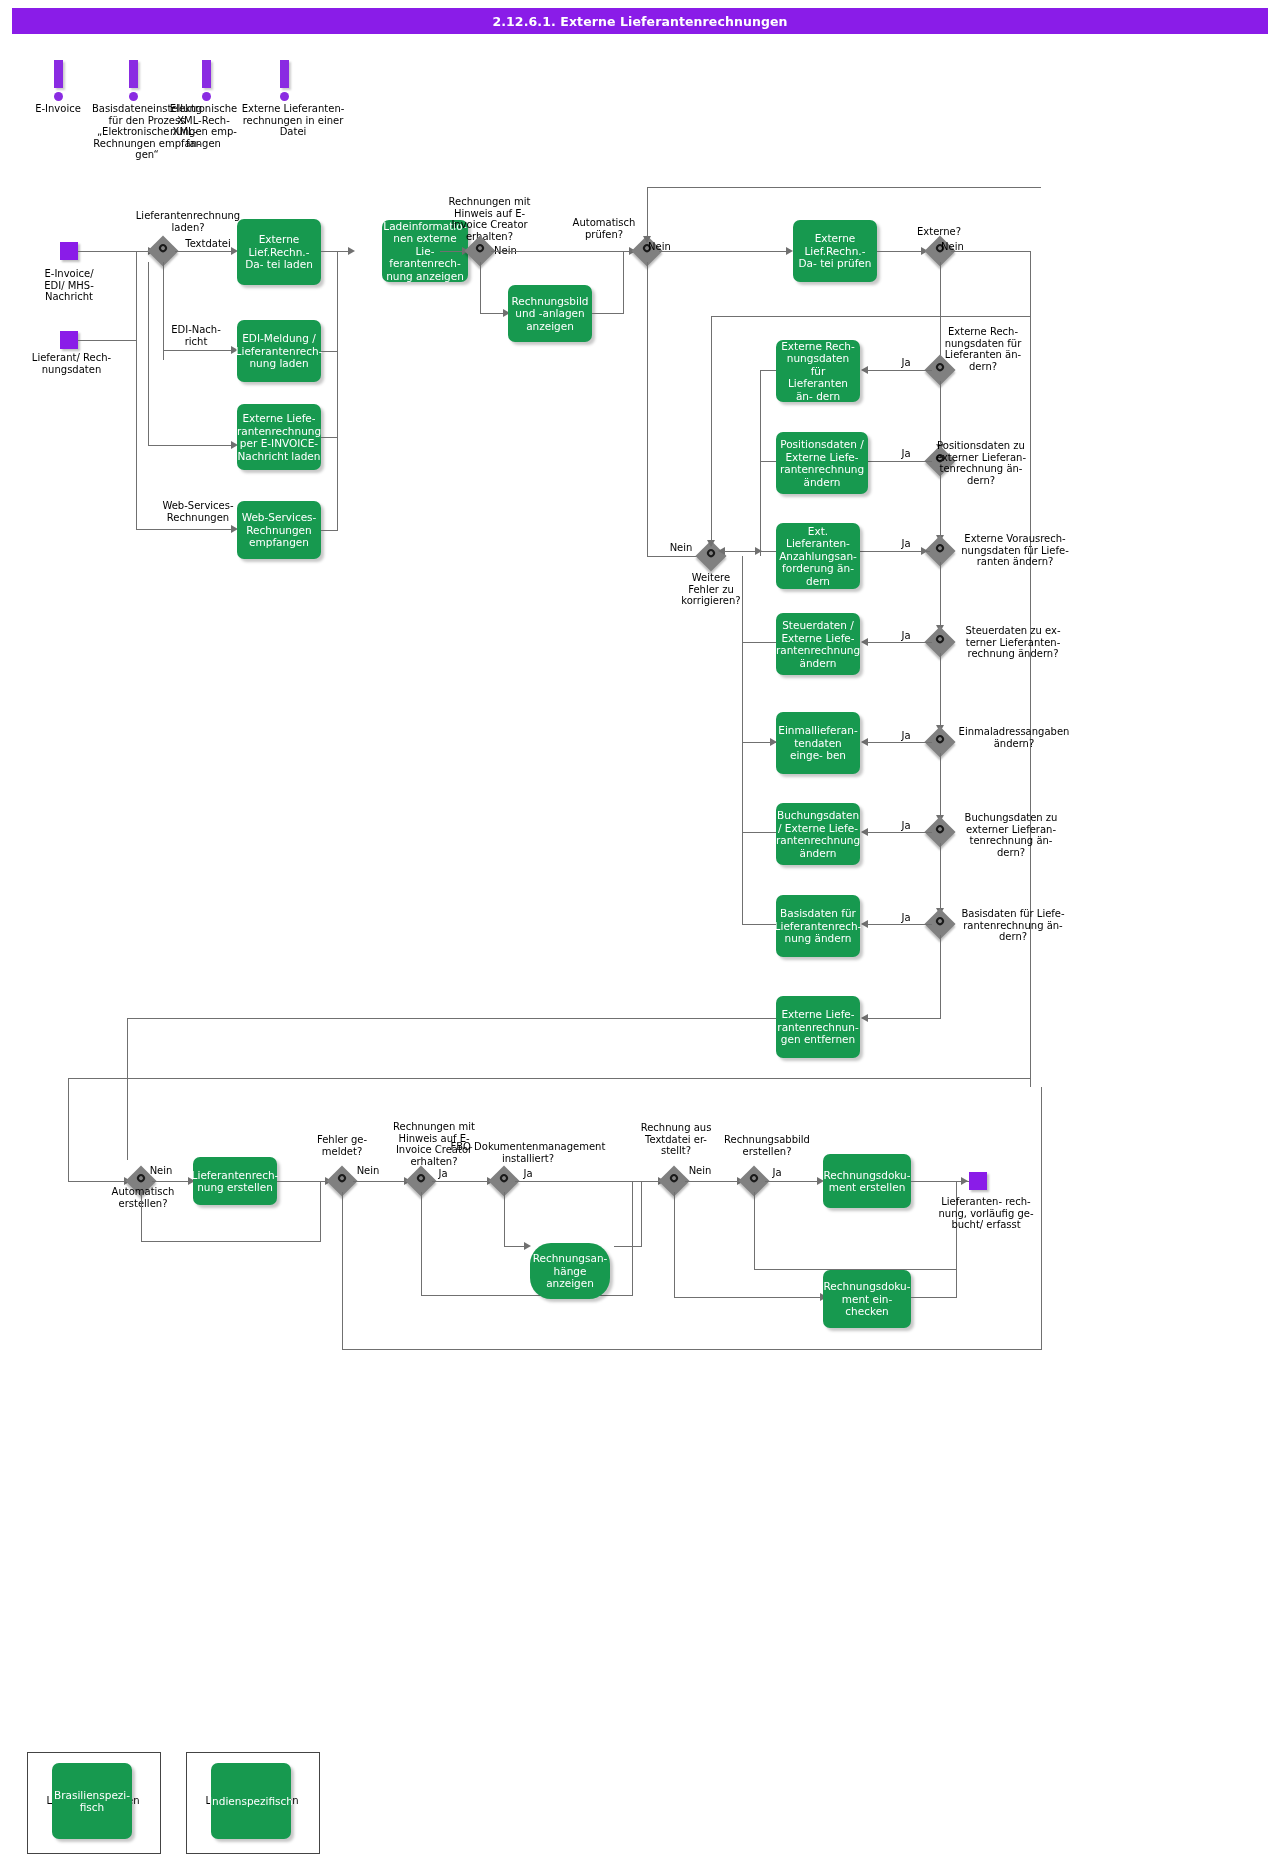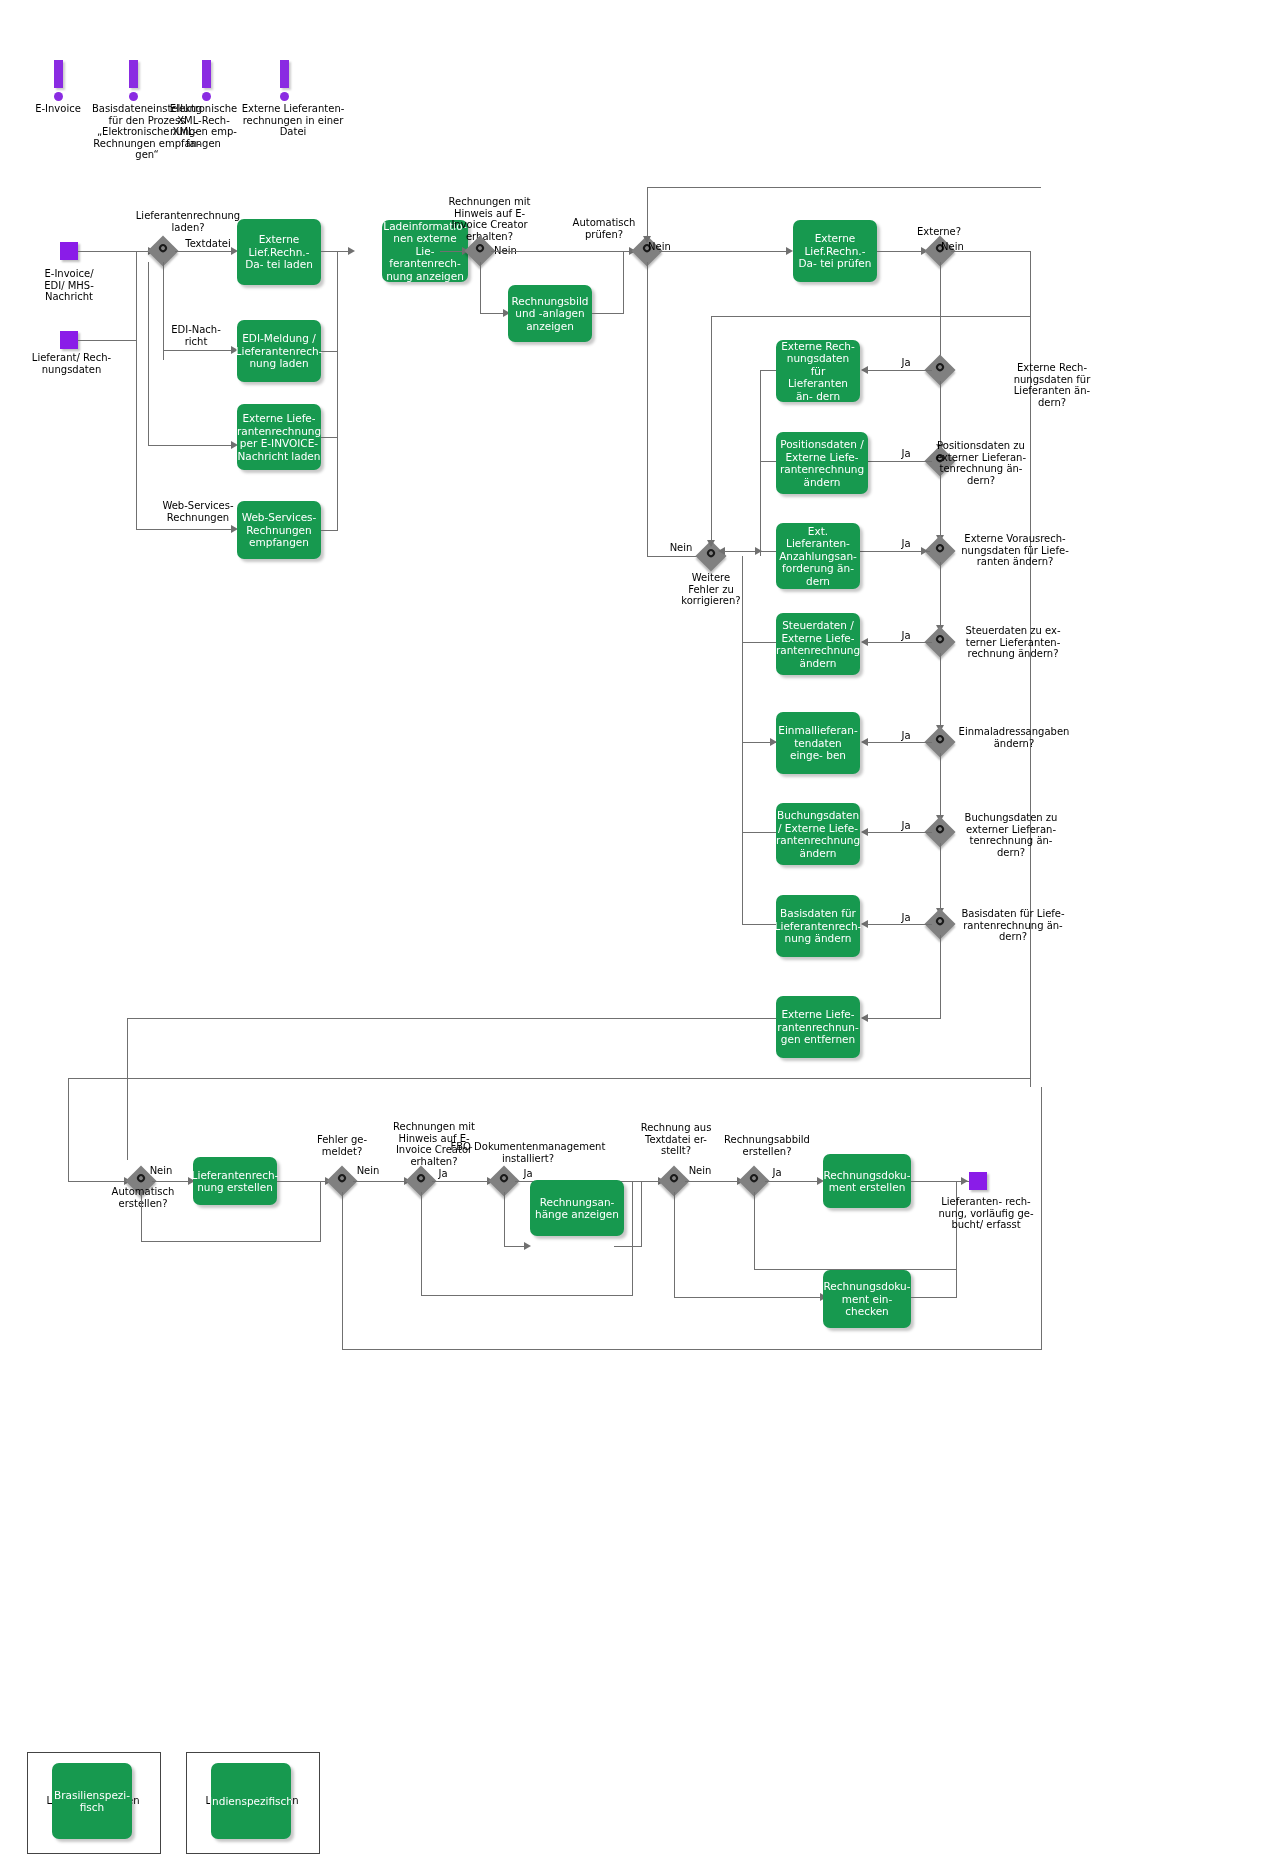--- a/index.html
+++ b/index.html
@@ -86,20 +86,21 @@
   
   .legendbox {
     position:absolute; border:1px solid #444444; background:#ffffff;
   }
 </style>
 </head>
 <body>
 
 <div id="canvas">
 
+  <div class="titlebar">2.12.6.1. Externe Lieferantenrechnungen</div>
 
   <div class="excl" style="left:51px; top:60px;">
     <div class="bar"></div>
     <div class="dot"></div>
   </div>
   <div class="excl" style="left:126px; top:60px;">
     <div class="bar"></div>
     <div class="dot"></div>
   </div>
   <div class="excl" style="left:199px; top:60px;">
@@ -237,21 +238,21 @@
   <div class="gw" style="left:929px; top:240px;"></div>
   <div class="lbl left" style="left:941px; top:241px; width:40px;">Nein</div>
 
   <div class="h" style="left:951px; top:251px; width:80px;"></div>
   <div class="v" style="left:1030px; top:251px; height:836px;"></div>
 
   <div class="v" style="left:940px; top:262px; height:104px;"></div>
   <div class="ar d" style="left:936px; top:360px;"></div>
 
   <div class="gw" style="left:929px; top:359px;"></div>
-  <div class="lbl" style="left:993px; top:326px; width:118px;margin-top:36px;">Externe Rech-
+  <div class="lbl" style="left:924px; top:326px; width:118px;">Externe Rech-
 nungsdaten für
 Lieferanten än-
 dern?</div>
   <div class="h" style="left:866px; top:370px; width:66px;"></div>
   <div class="ar l" style="left:861px; top:366px;"></div>
   <div class="lbl" style="left:895px; top:357px; width:22px;">Ja</div>
   <div class="task" style="left:776px; top:340px; width:84px; height:62px;">Externe Rech-
 nungsdaten für
 Lieferanten än-
 dern</div>
@@ -423,21 +424,21 @@
   <div class="gw" style="left:493px; top:1170px;"></div>
   <div class="lbl" style="left:430px; top:1141px; width:196px;">FBO Dokumentenmanagement
 installiert?</div>
   <div class="lbl" style="left:515px; top:1168px; width:26px;">Ja</div>
   <div class="h" style="left:515px; top:1181px; width:145px;"></div>
   <div class="ar r" style="left:658px; top:1177px;"></div>
 
   <div class="v" style="left:504px; top:1192px; height:55px;"></div>
   <div class="h" style="left:504px; top:1246px; width:22px;"></div>
   <div class="ar r" style="left:524px; top:1242px;"></div>
-  <div class="task" style="left:530px; top:1180px; width:94px; height:56px;">Rechnungsan-
+  <div class="task" style="left:530px; top:1243px; width:80px; height:56px;border-radius:21px;">Rechnungsan-
 hänge anzeigen</div>
   <div class="h" style="left:614px; top:1246px; width:28px;"></div>
   <div class="v" style="left:641px; top:1181px; height:65px;"></div>
 
   <div class="gw" style="left:663px; top:1170px;"></div>
   <div class="lbl" style="left:633px; top:1122px; width:86px;">Rechnung aus
 Textdatei er-
 stellt?</div>
   <div class="lbl" style="left:680px; top:1165px; width:40px;">Nein</div>
   <div class="h" style="left:685px; top:1181px; width:54px;"></div>

